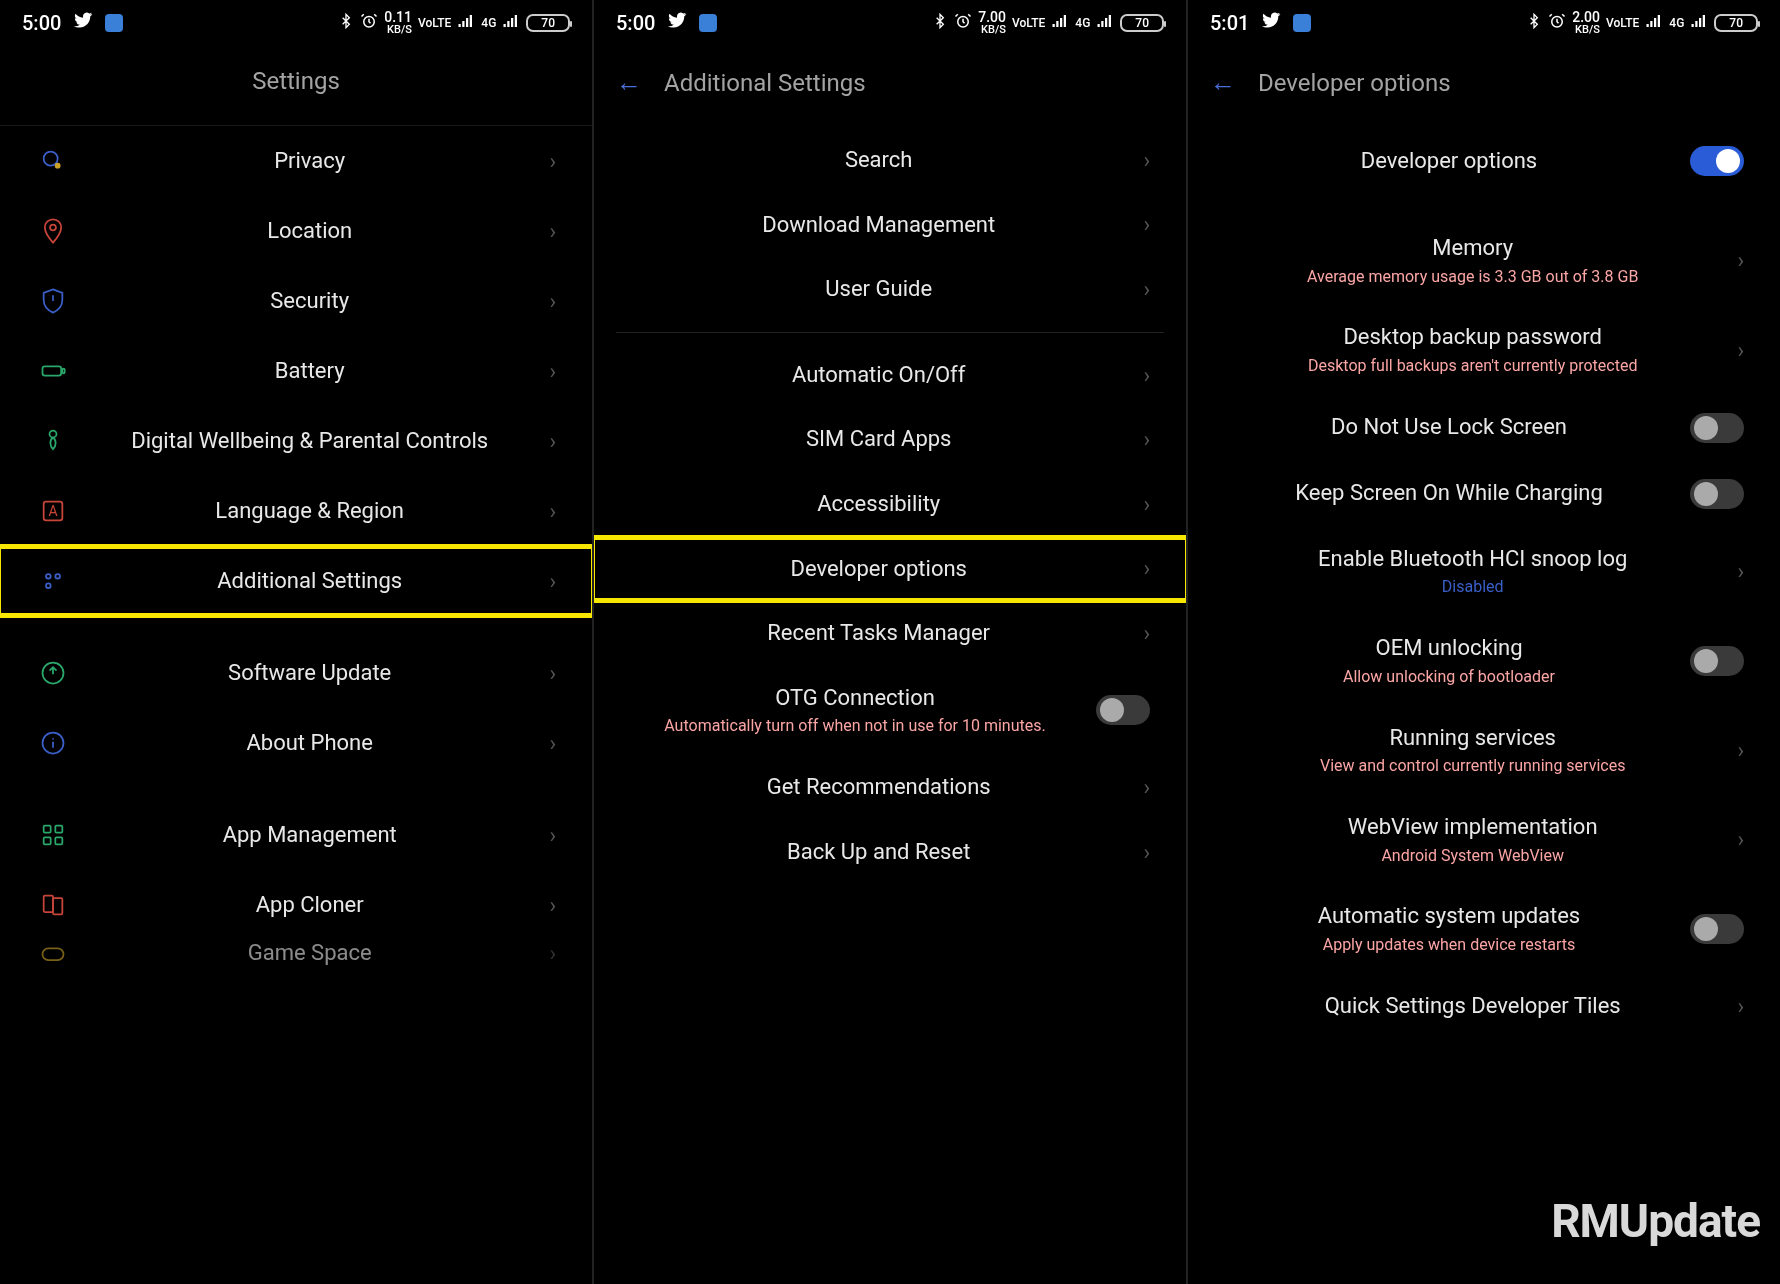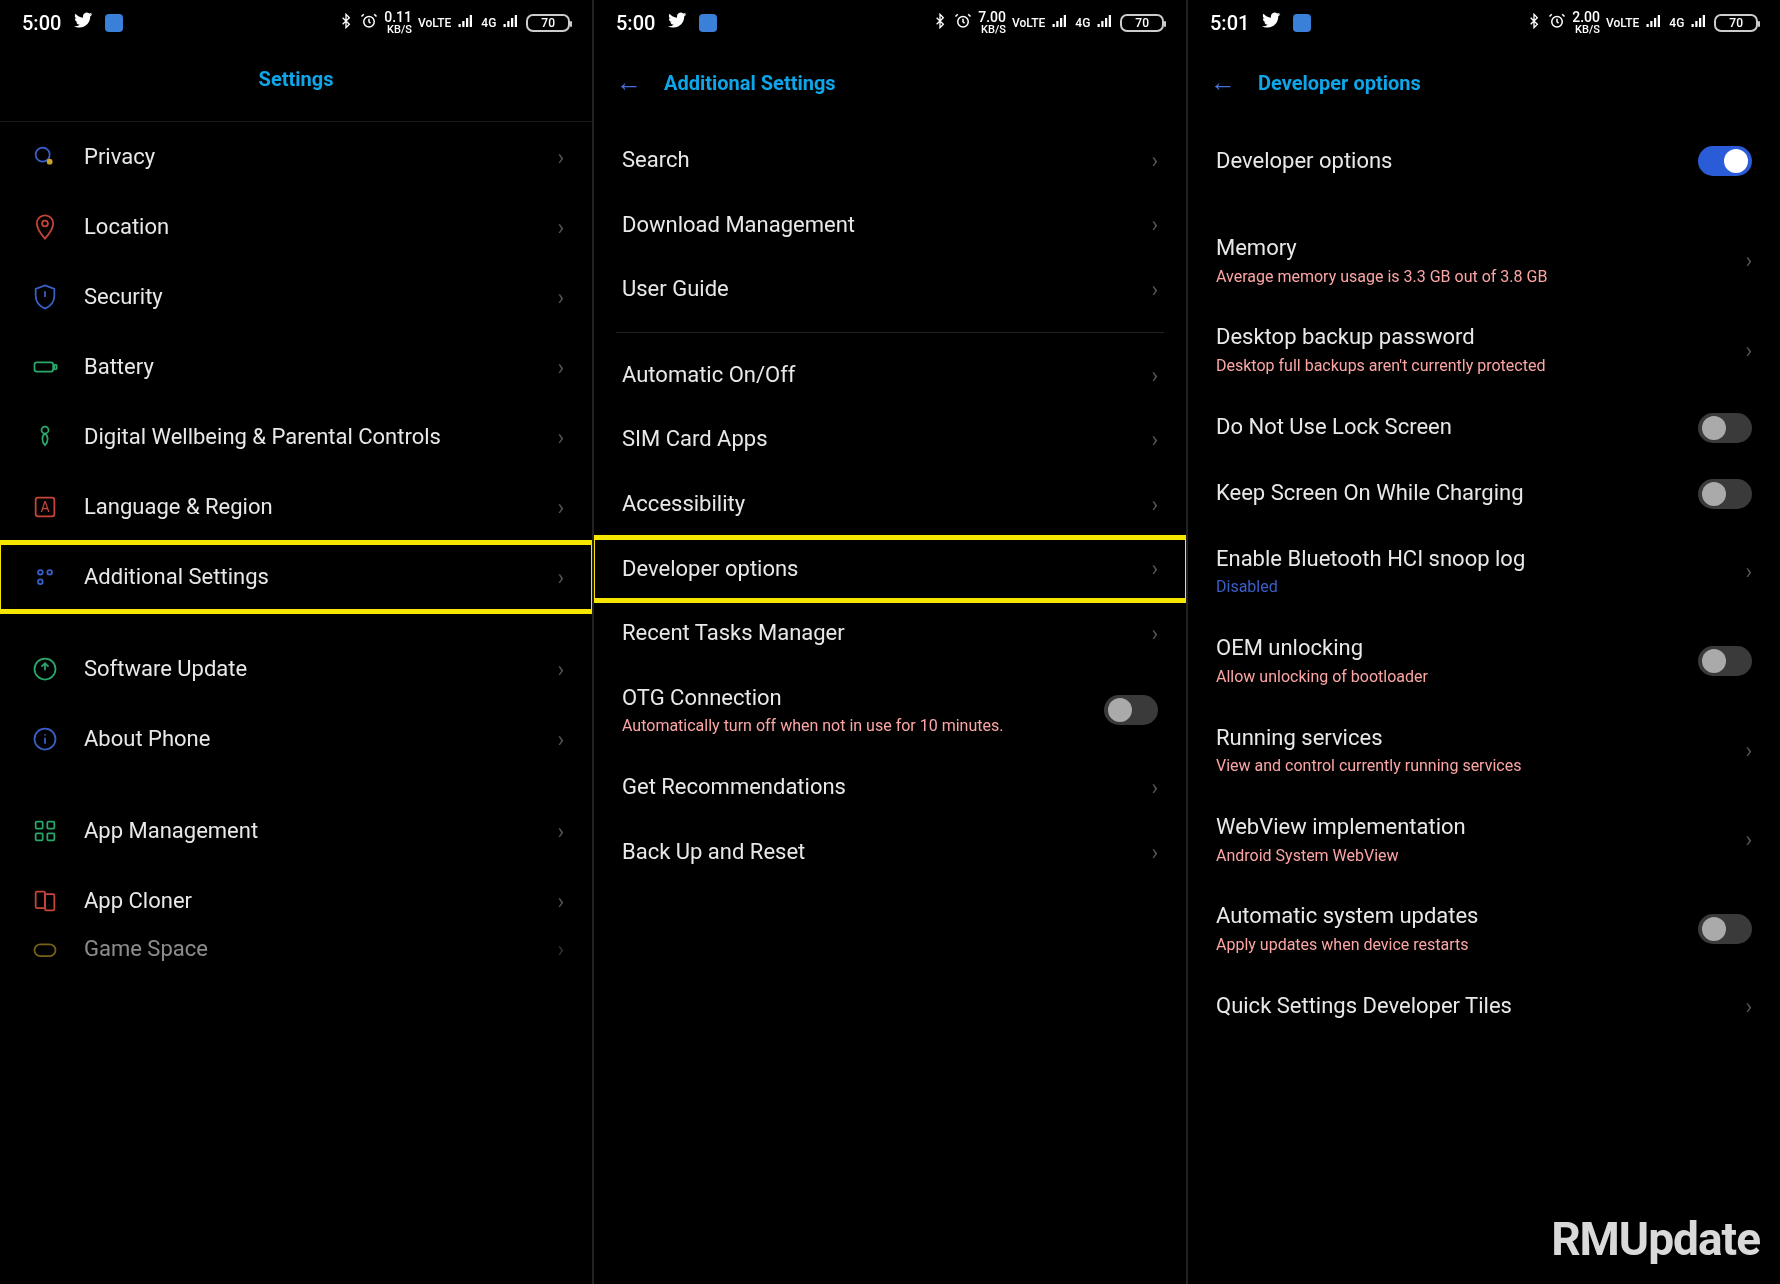--- a/index.html
+++ b/index.html
@@ -35,30 +35,31 @@
   .status-kbps .n { font-size: 14px; }
   .small-txt { font-size: 12px; line-height: 1; }
   .sig-stack { display: inline-flex; flex-direction: column; align-items: center; line-height: 1; }
   .header {
     display: flex;
     align-items: center;
     padding: 24px 22px 30px 22px;
     gap: 22px;
   }
   .header.centered { justify-content: center; }
-  .header-title { font-size: 20px; font-weight: 700; color: #0ea5e9; }
+  .header-title { font-size: 24px; font-weight: 400; color: #a3a3a3; }
   .back-arrow { color: #4a6fd8; font-size: 26px; }
   .divider-thin { height: 1px; background: #1a1a1a; margin: 0; }
   .list { flex: 1; overflow: hidden; }
   .item {
     display: flex;
     align-items: center;
-    padding: 18px 28px;
-    gap: 22px;
+    padding: 18px 36px;
+    gap: 16px;
     position: relative;
+    text-align: center;
   }
   .item .icon {
     width: 34px;
     height: 34px;
     flex: 0 0 34px;
     display: flex;
     align-items: center;
     justify-content: center;
   }
   .item .body { flex: 1; display: flex; flex-direction: column; gap: 4px; }
@@ -78,21 +79,21 @@
   .toggle.on::after { background: #fff; left: auto; right: 4px; }
   .section-gap { height: 22px; }
   .sep { height: 1px; background: #222; margin: 10px 22px; }
   .highlight-box {
     position: absolute;
     border: 5px solid #f7e600;
     pointer-events: none;
   }
   .watermark {
     position: absolute;
-    right: 20px; bottom: 18px;
+    right: 20px; bottom: 36px;
     font-size: 46px; font-weight: 700;
     color: rgba(255,255,255,0.85);
     letter-spacing: -1px;
     pointer-events: none;
   }
   .watermark .bg {
     position: absolute; left: -10px; top: -6px;
     width: 80px; height: 50px; background: rgba(200,160,40,0.7);
     z-index: -1;
   }

